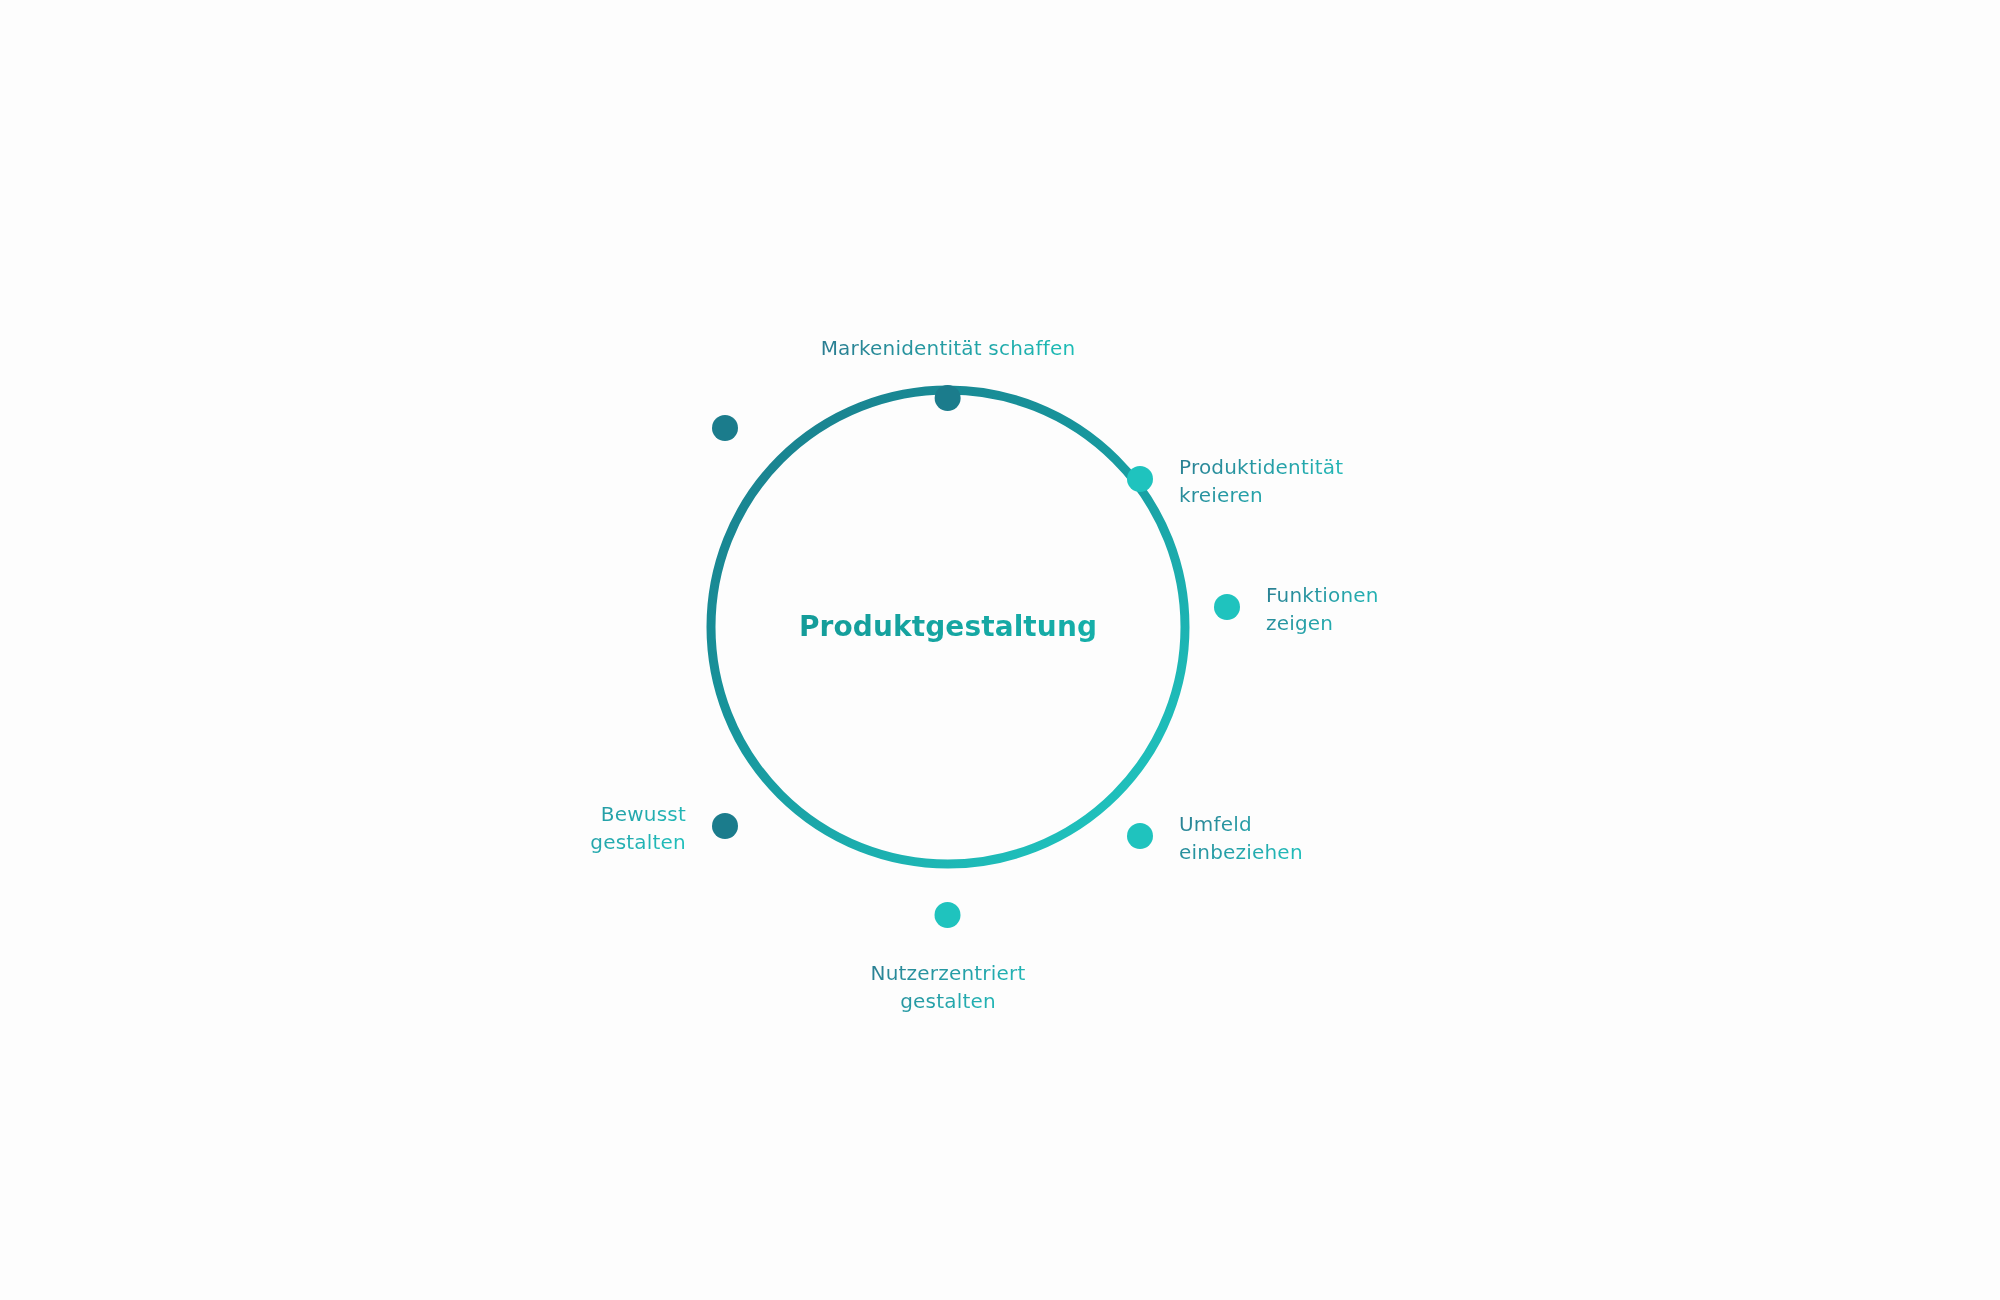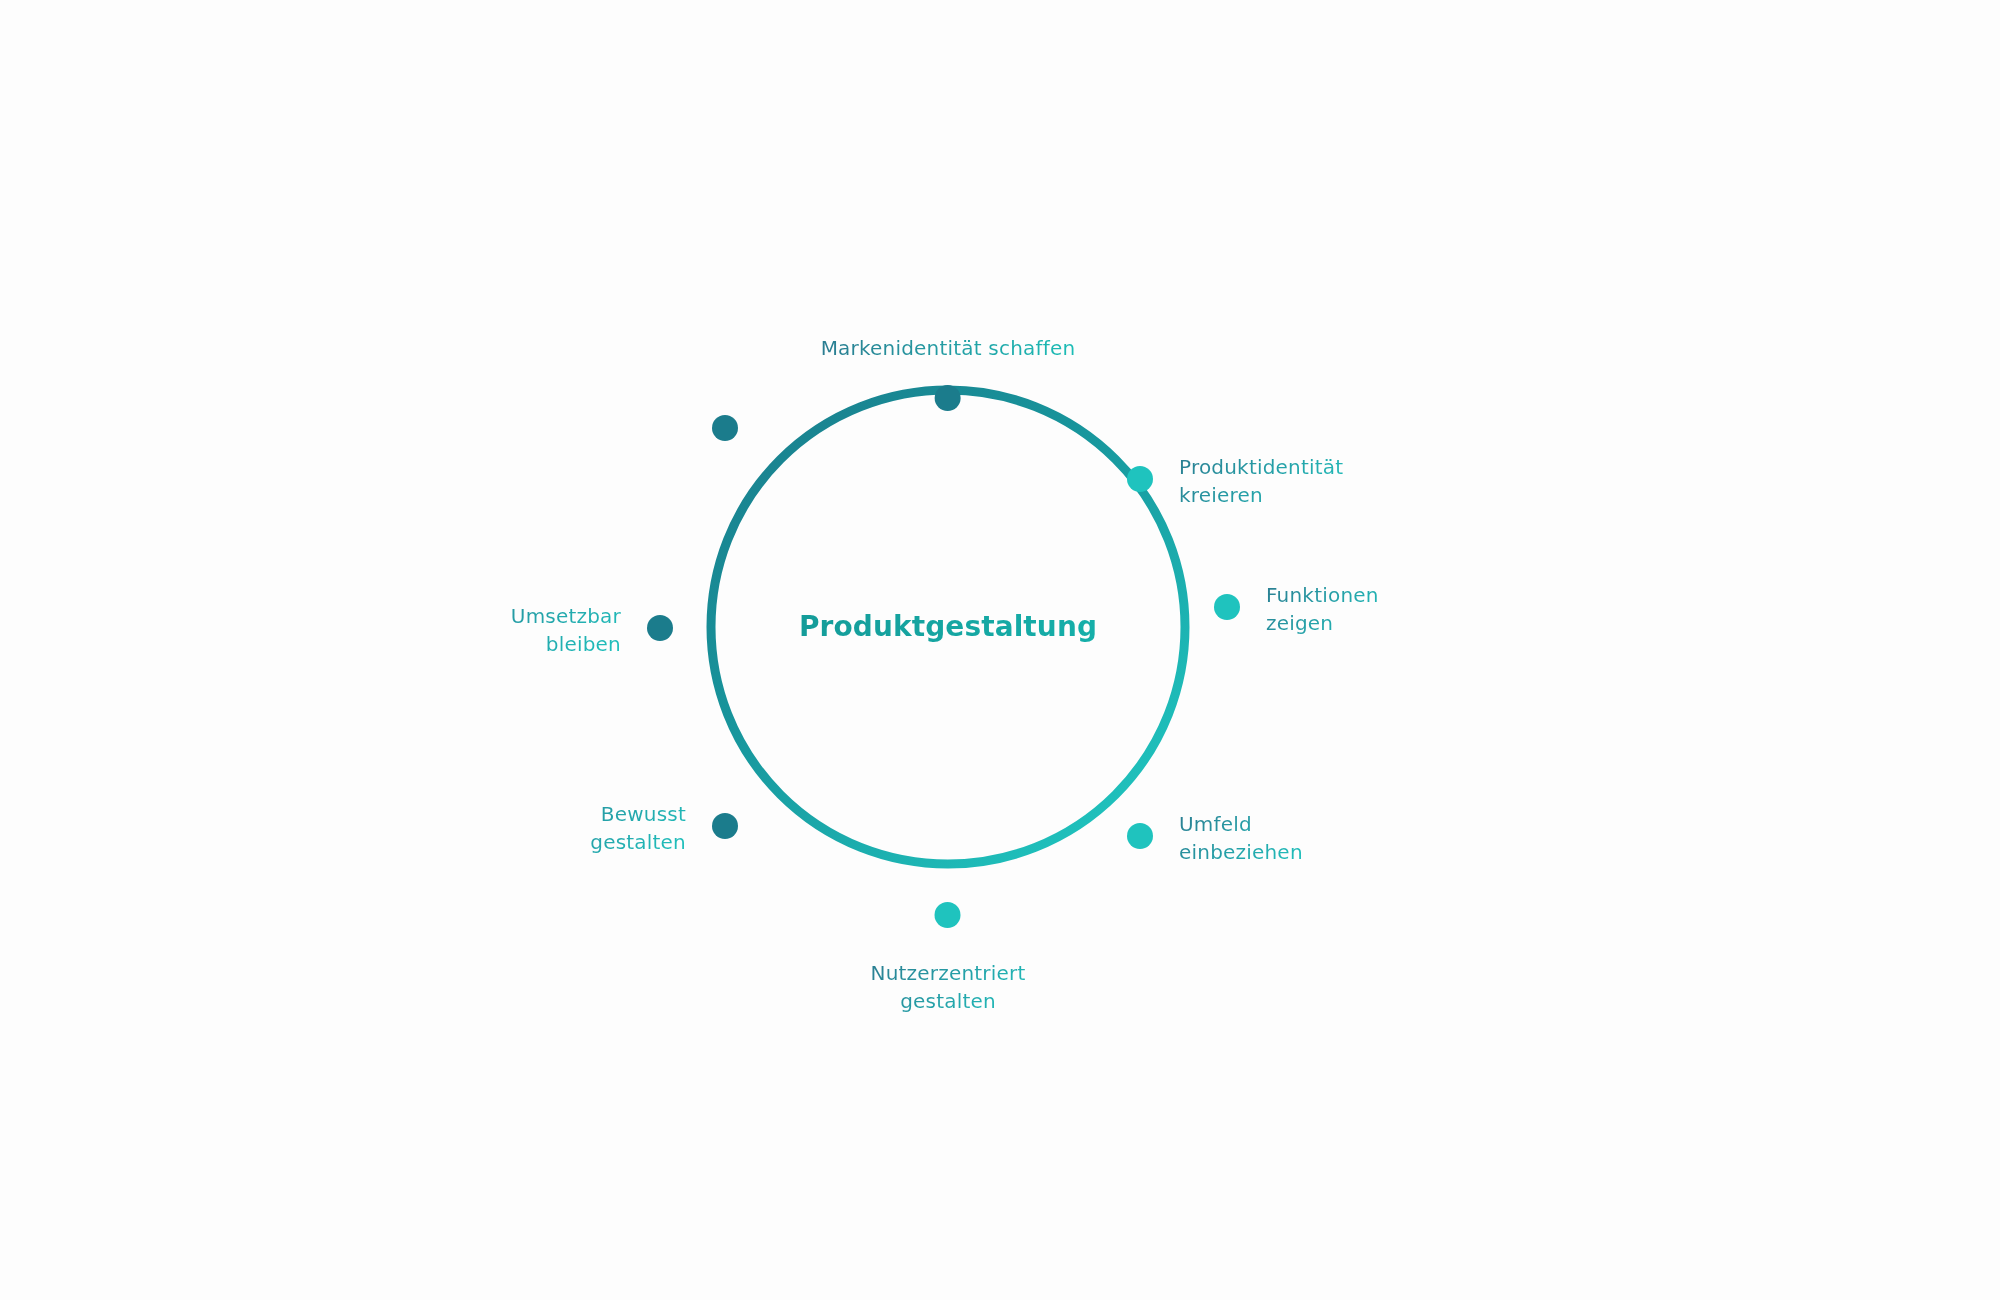--- a/index.html
+++ b/index.html
@@ -164,23 +164,18 @@
     <span class="label g-v" style="margin-top:32px;">Nutzerzentriert
 gestalten</span>
   </div>
 
   <div class="node left dark" style="left:495px; top:801px; width:243px; justify-content:flex-start;">
     <span class="dot"></span>
     <span class="label g-v" style="flex:1 1 auto;">Bewusst
 gestalten</span>
   </div>
 
-  <div class="node left dark" style="left:405px; top:603px; width:268px; justify-content:flex-start;">
-    <span class="dot"></span>
-    <span class="label g-v" style="flex:1 1 auto;">Umsetzbar
-bleiben</span>
-  </div>
 
   <div class="node left dark" style="left:455px; top:403px; width:283px; justify-content:flex-start;">
     <span class="dot"></span>
   </div>
 
 </div>
 
 </body></html>

